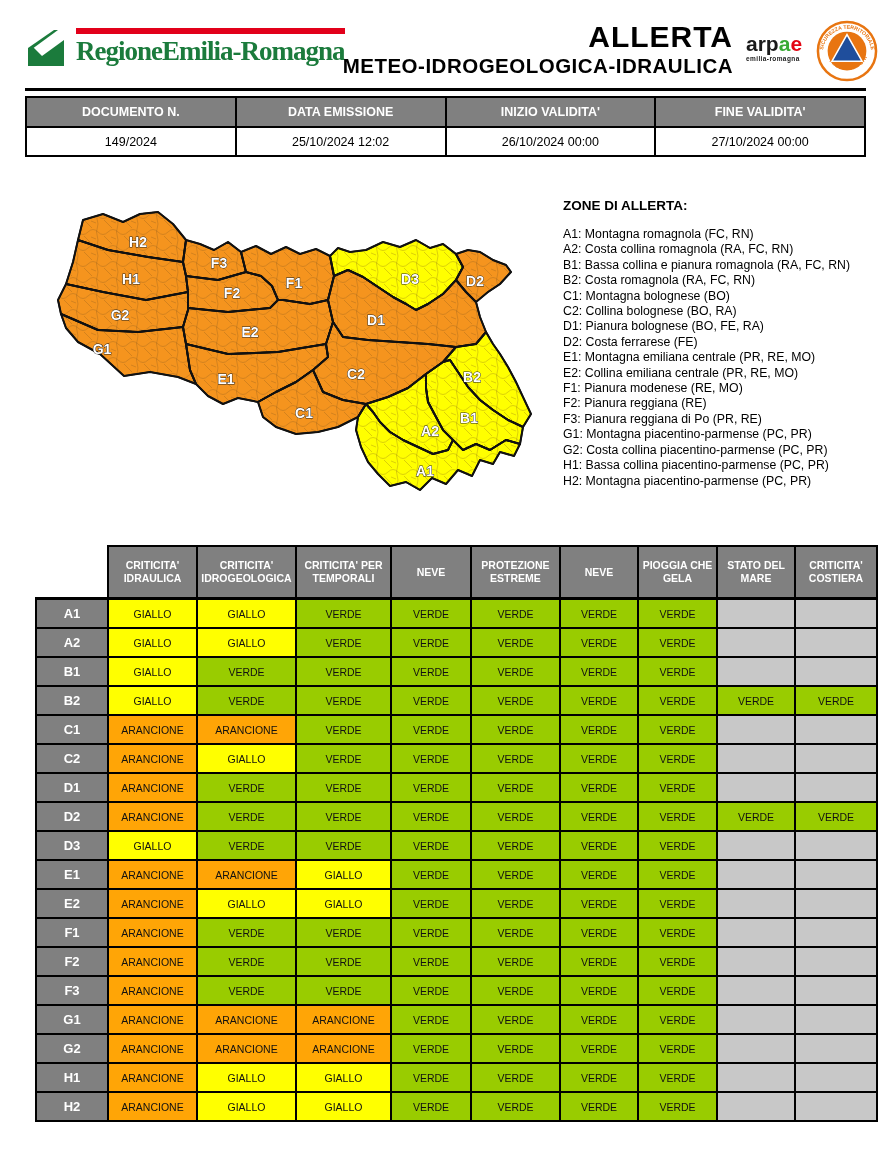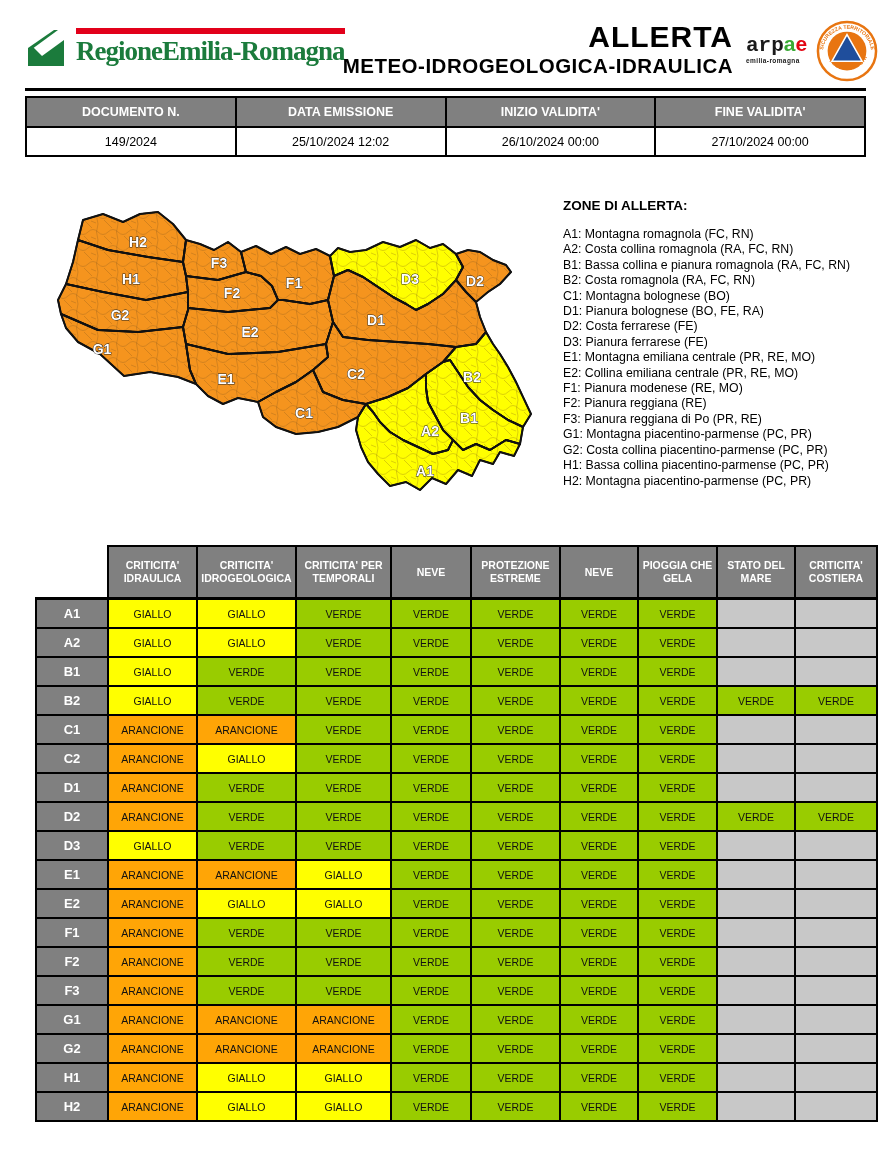--- a/index.html
+++ b/index.html
@@ -11,21 +11,21 @@
   .region-logo .wordwrap{margin-left:10px;}
   .region-logo .redbar{height:6px;background:#e2001a;margin-bottom:2px;}
   .region-logo .word{font-family:"Liberation Serif",serif;font-weight:bold;font-size:27px;line-height:30px;color:#1b7b3c;letter-spacing:-1px;white-space:nowrap;}
 
   .title-block{position:absolute;top:20px;right:158px;text-align:right;color:#000;}
   .title-1{font-size:30px;font-weight:bold;letter-spacing:1px;line-height:34px;}
   .title-2{font-size:20.5px;font-weight:bold;letter-spacing:.5px;line-height:24px;}
 
   .arpae{position:absolute;left:746px;top:34px;width:64px;text-align:left;}
   .arpae .big{font-size:21px;font-weight:bold;letter-spacing:0;line-height:20px;}
-  .arpae .c1{color:#1a1a1a;font-family:Liberation Mono, monospace;} .arpae .c2{color:#3aaa35;} .arpae .c3{color:#e30613;}
+  .arpae .c1{color:#1a1a1a;} .arpae .c2{color:#3aaa35;} .arpae .c3{color:#e30613;}
   .arpae .sub{font-size:6.5px;font-weight:bold;color:#1a1a1a;letter-spacing:.4px;margin-top:1px;}
 
   .pclogo{position:absolute;left:816px;top:20px;}
 
   .rule{position:absolute;left:25px;top:88px;width:841px;height:3px;background:#000;}
 
   
   .doc-table{position:absolute;left:25px;top:96px;width:841px;border-collapse:collapse;table-layout:fixed;}
   .doc-table th,.doc-table td{border:2px solid #000;text-align:center;vertical-align:middle;}
   .doc-table th{background:#808080;color:#fff;font-size:12.5px;font-weight:bold;height:26px;}
@@ -184,23 +184,23 @@
 </div>
 
 <div class="legend">
   <div class="leg-title">ZONE DI ALLERTA:</div>
   <div>
       <div class="leg-item">A1: Montagna romagnola (FC, RN)</div>
       <div class="leg-item">A2: Costa collina romagnola (RA, FC, RN)</div>
       <div class="leg-item">B1: Bassa collina e pianura romagnola (RA, FC, RN)</div>
       <div class="leg-item">B2: Costa romagnola (RA, FC, RN)</div>
       <div class="leg-item">C1: Montagna bolognese (BO)</div>
+      <div class="leg-item">C2: Collina bolognese (BO, RA)</div>
       <div class="leg-item">D1: Pianura bolognese (BO, FE, RA)</div>
       <div class="leg-item">D2: Costa ferrarese (FE)</div>
-      <div class="leg-item">D3: Pianura ferrarese (FE)</div>
       <div class="leg-item">E1: Montagna emiliana centrale (PR, RE, MO)</div>
       <div class="leg-item">E2: Collina emiliana centrale (PR, RE, MO)</div>
       <div class="leg-item">F1: Pianura modenese (RE, MO)</div>
       <div class="leg-item">F2: Pianura reggiana (RE)</div>
       <div class="leg-item">F3: Pianura reggiana di Po (PR, RE)</div>
       <div class="leg-item">G1: Montagna piacentino-parmense (PC, PR)</div>
       <div class="leg-item">G2: Costa collina piacentino-parmense (PC, PR)</div>
       <div class="leg-item">H1: Bassa collina piacentino-parmense (PC, PR)</div>
       <div class="leg-item">H2: Montagna piacentino-parmense (PC, PR)</div>
     </div>

